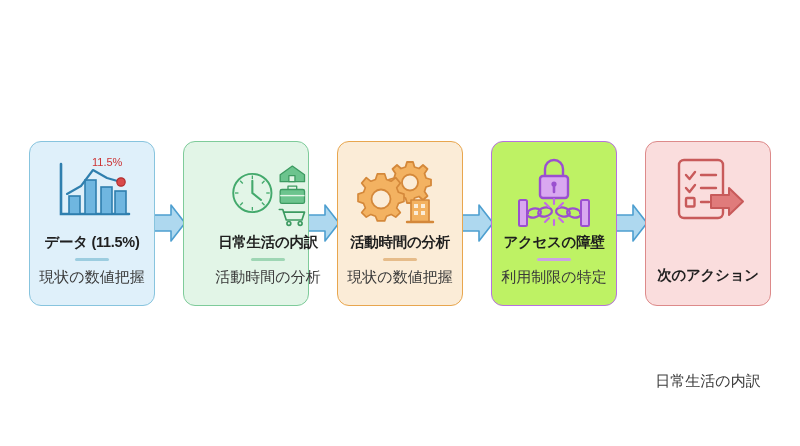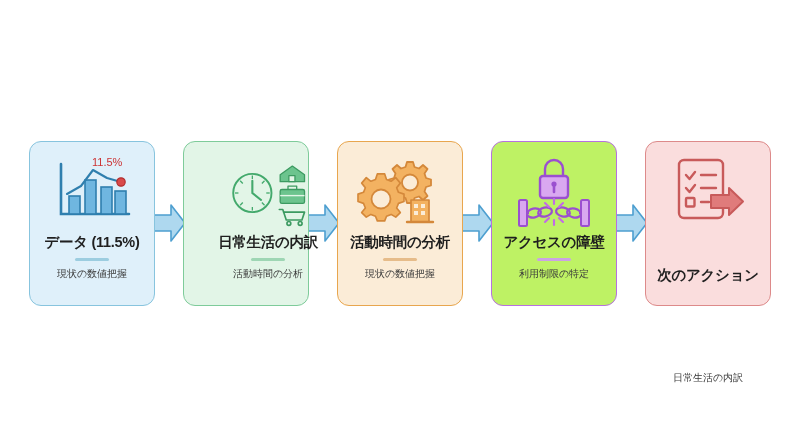--- a/index.html
+++ b/index.html
@@ -57,21 +57,21 @@
     letter-spacing: -0.3px;
     white-space: nowrap;
   }
   .card .divider {
     width: 34px;
     height: 2.5px;
     border-radius: 2px;
     margin: 8px 0 7px 0;
   }
   .card .subtitle {
-    font-size: 10px;
+    font-size: 15px;
     color: #3a3a3a;
     text-align: center;
     line-height: 1.2;
     white-space: nowrap;
   }
 
   
   .card.c-blue   { background: #dff0fa; border-color: #87c4de; }
   .card.c-green  { background: #e2f5e7; border-color: #7ecb9a; padding-left: 44px; }
   .card.c-orange { background: #fbecd7; border-color: #e8a64e; }

